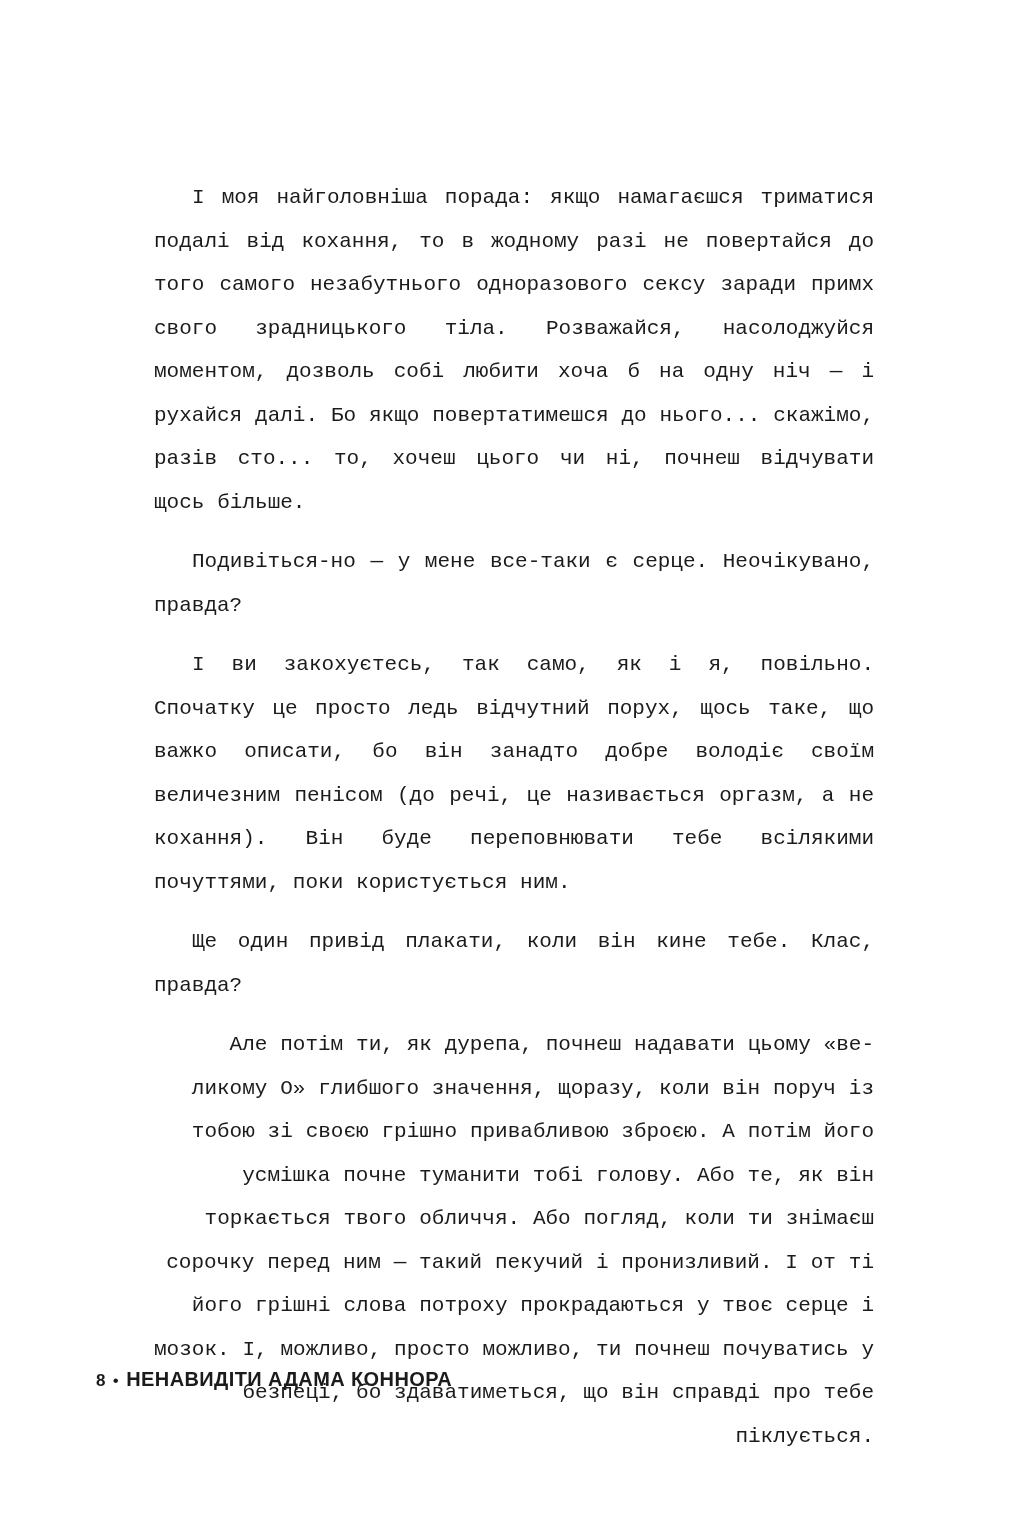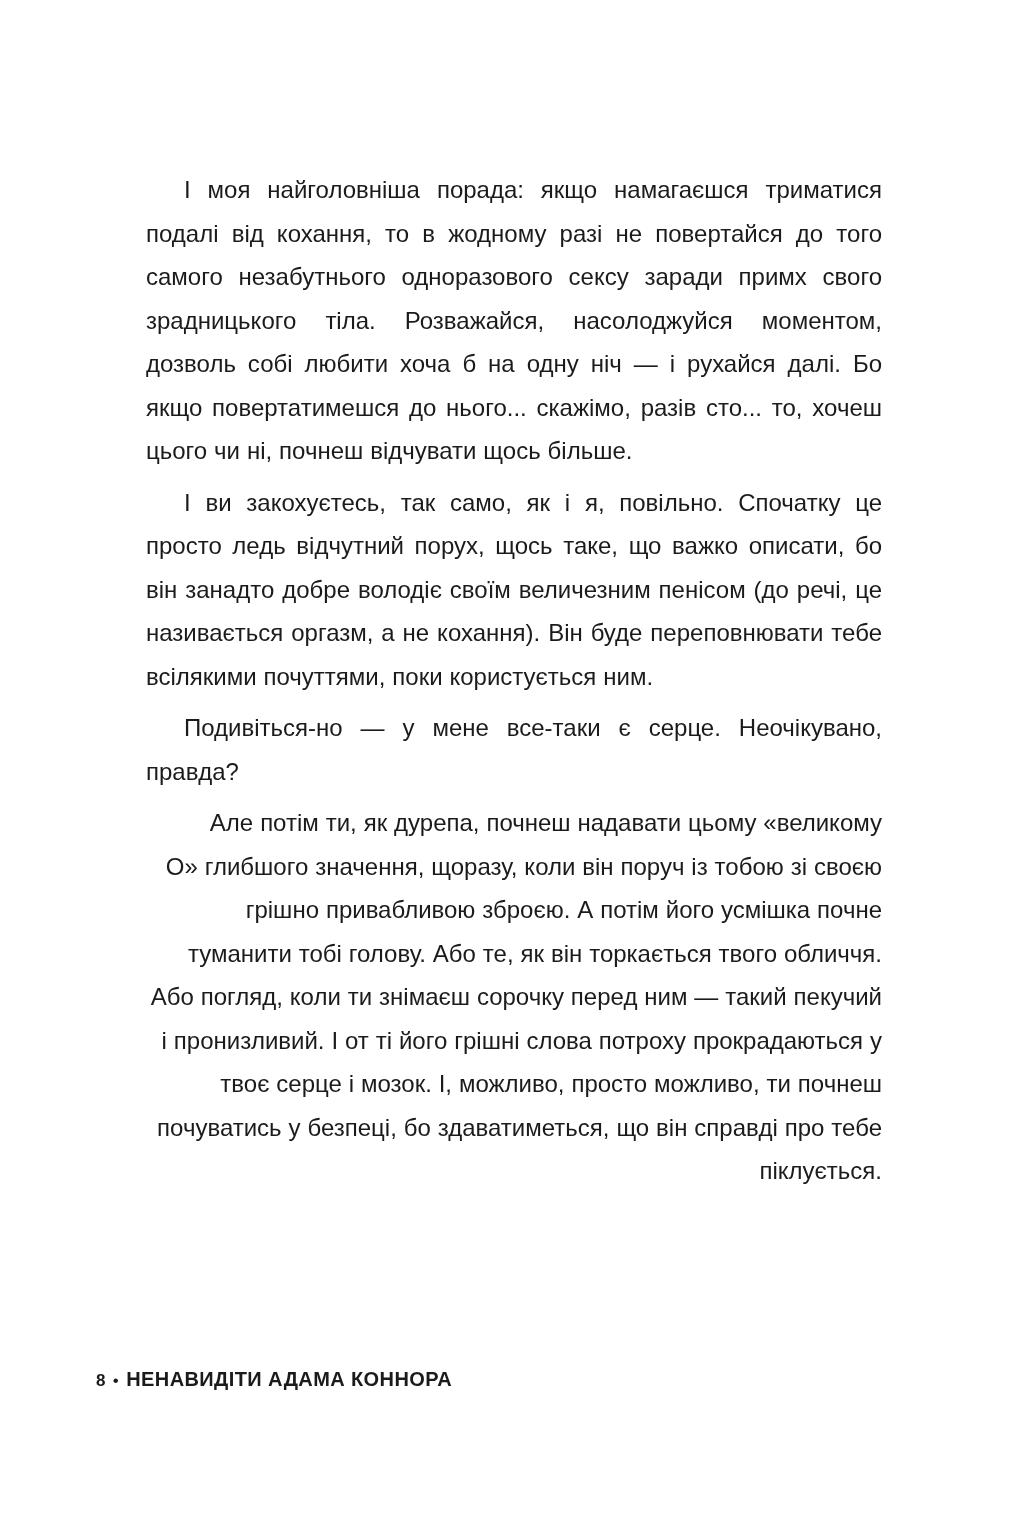--- a/index.html
+++ b/index.html
@@ -15,23 +15,23 @@
     box-sizing: border-box;
     overflow: hidden;
   }
   .text-block {
     position: absolute;
     left: 138px;
     top: 160px;
     width: 752px;
   }
   p.para {
-    margin: 8px;
-    font-family: Liberation Sans, sans-serif;
-    font-size: 24px;
+    margin: 16px;
+    font-family: Liberation Mono, monospace;
+    font-size: 21px;
     line-height: 43.5px;
     color: #1b1b1b;
     text-align: justify;
     text-indent: 38px;
     hyphens: manual;
     -webkit-hyphens: manual;
     word-spacing: 0.01em;
   }
   p.para:last-child {
     text-align: right;
@@ -63,22 +63,23 @@
     font-weight: 600;
   }
 </style>
 </head>
 <body>
 
 <div class="page">
 
   <div class="text-block">
     <p class="para">І моя найголовніша порада: якщо намагаєшся три­матися подалі від кохання, то в жодному разі не повер­тайся до того самого незабутнього одноразового сексу заради примх свого зрадницького тіла. Розважайся, насолоджуйся моментом, дозволь собі любити хоча б на одну ніч — і рухайся далі. Бо якщо повертатимешся до нього... скажімо, разів сто... то, хочеш цього чи ні, почнеш відчувати щось більше.</p>
+    <p class="para">Подивіться-но — у мене все-таки є серце. Неочіку­вано, правда?</p>
     <p class="para">І ви закохуєтесь, так само, як і я, повільно. Спочатку це просто ледь відчутний порух, щось таке, що важко описати, бо він занадто добре володіє своїм величезним пенісом (до речі, це називається оргазм, а не кохання). Він буде переповнювати тебе всілякими почуттями, поки користується ним.</p>
-    <p class="para">Подивіться-но — у мене все-таки є серце. Неочіку­вано, правда?</p>
+    <p class="para">Ще один привід плакати, коли він кине тебе. Клас, правда?</p>
     <p class="para">Але потім ти, як дурепа, почнеш надавати цьому «ве­ликому О» глибшого значення, щоразу, коли він поруч із тобою зі своєю грішно привабливою зброєю. А потім його усмішка почне туманити тобі голову. Або те, як він торкається твого обличчя. Або погляд, коли ти знімаєш сорочку перед ним — такий пекучий і пронизливий. І от ті його грішні слова потроху прокрадаються у твоє серце і мозок. І, можливо, просто можливо, ти почнеш почуватись у безпеці, бо здаватиметься, що він справді про тебе піклується.</p>
   </div>
 
   <div class="footer">
     <span class="pagenum">8</span>
     <span class="sep">•</span>
     <span class="booktitle">НЕНАВИДІТИ АДАМА КОННОРА</span>
   </div>
 
 </div>

